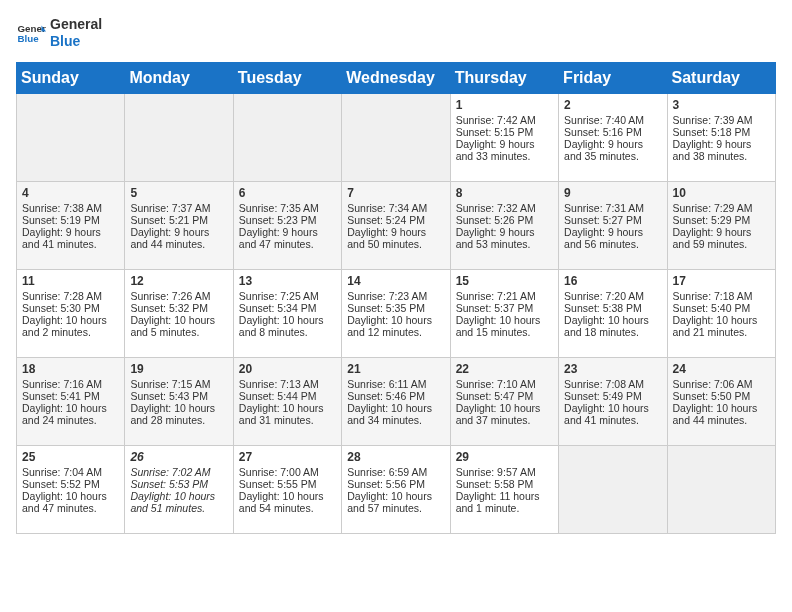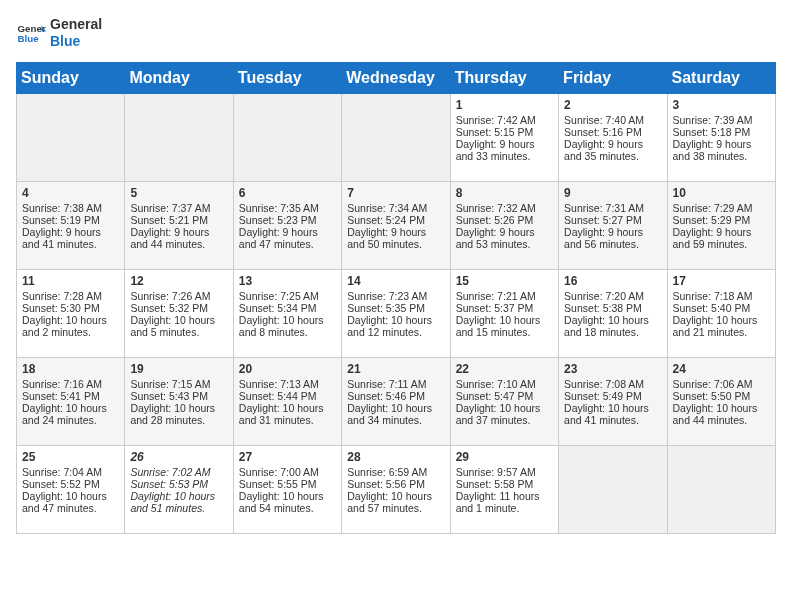--- a/index.html
+++ b/index.html
@@ -257,21 +257,21 @@
         </td>
         <td style="background: rgb(245, 245, 245);">
           <span class="day-number">20</span>
           <div>Sunrise: 7:13 AM</div>
           <div>Sunset: 5:44 PM</div>
           <div>Daylight: 10 hours</div>
           <div>and 31 minutes.</div>
         </td>
         <td style="background: rgb(245, 245, 245);">
           <span class="day-number">21</span>
-          <div>Sunrise: 7:11 AM</div>
+          <div>Sunrise: 6:11 AM</div>
           <div>Sunset: 5:46 PM</div>
           <div>Daylight: 10 hours</div>
           <div>and 34 minutes.</div>
         </td>
         <td style="background: rgb(245, 245, 245);">
           <span class="day-number">22</span>
           <div>Sunrise: 7:10 AM</div>
           <div>Sunset: 5:47 PM</div>
           <div>Daylight: 10 hours</div>
           <div>and 37 minutes.</div>

